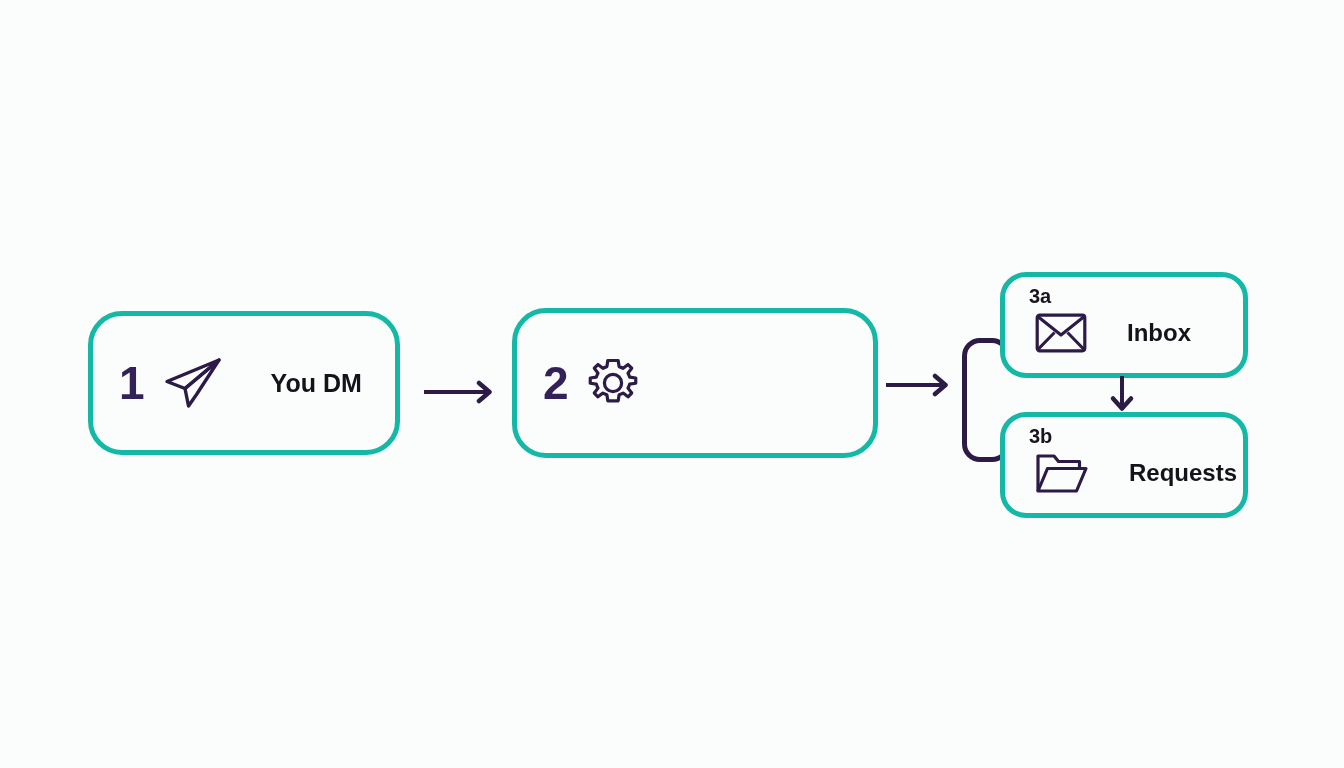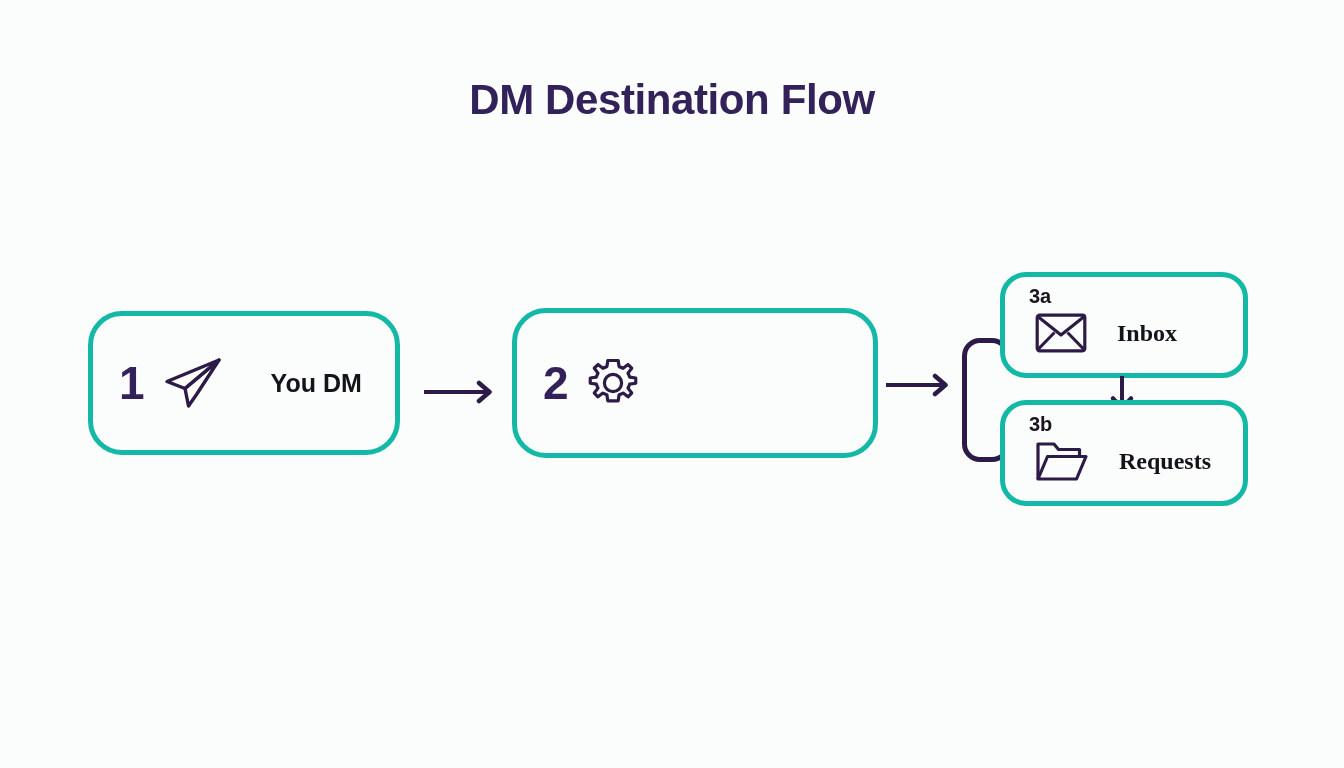--- a/index.html
+++ b/index.html
@@ -49,21 +49,21 @@
     border-radius: 26px;
   }
 
   
   #node-1 { left: 88px;  top: 311px; width: 312px; height: 144px; }
   
   #node-2 { left: 512px; top: 308px; width: 366px; height: 150px; }
   
   #node-3a { left: 1000px; top: 272px; width: 248px; height: 106px; }
   
-  #node-3b { left: 1000px; top: 400px; width: 248px; height: 106px; }
+  #node-3b { left: 1000px; top: 412px; width: 248px; height: 106px; }
 
   .node-inner {
     display: flex;
     align-items: center;
     width: 100%;
     padding: 0 22px;
     box-sizing: border-box;
   }
   .node.main .node-inner { padding-left: 26px; }
 
@@ -76,21 +76,21 @@
     font-family: "Liberation Sans", sans-serif;
   }
   .node-label {
     color: #14131a;
     font-weight: bold;
     font-size: 25px;
     white-space: nowrap;
     font-family: "Liberation Sans", sans-serif;
   }
   .node.main .node-label { margin-left: 48px; }
-  .node.branch .node-label { margin-left: 30px; font-size: 24px; font-family: Liberation Serif, serif; }
+  .node.branch .node-label { margin-left: 40px; font-size: 24px; }
 
   .icon { display: inline-flex; align-items: center; justify-content: center; }
 
   
   .corner-tag {
     position: absolute;
     left: 24px;
     top: 8px;
     font-size: 20px;
     font-weight: bold;
@@ -125,21 +125,20 @@
     background: #fbfdfd;
   }
   
   #arrow-3a-3b { left: 1106px; top: 376px; width: 32px; height: 40px; }
 </style>
 </head>
 <body>
 
 <div id="stage">
 
-  <div class="title">DM Destination Flow</div>
 
   <div class="node main" id="node-1">
     <div class="node-inner">
       <span class="num">1</span>
       <span class="icon">
         <svg width="62" height="54" viewBox="0 0 62 54" fill="none">
           <path d="M58 4 L6 25.5 L24 32.5 L58 4 Z" stroke="#2d1b47" stroke-width="3.4" stroke-linejoin="round"></path>
           <path d="M58 4 L24 32.5 L27.5 50 L35.5 38.5 L58 4 Z" stroke="#2d1b47" stroke-width="3.4" stroke-linejoin="round"></path>
         </svg>
       </span>

